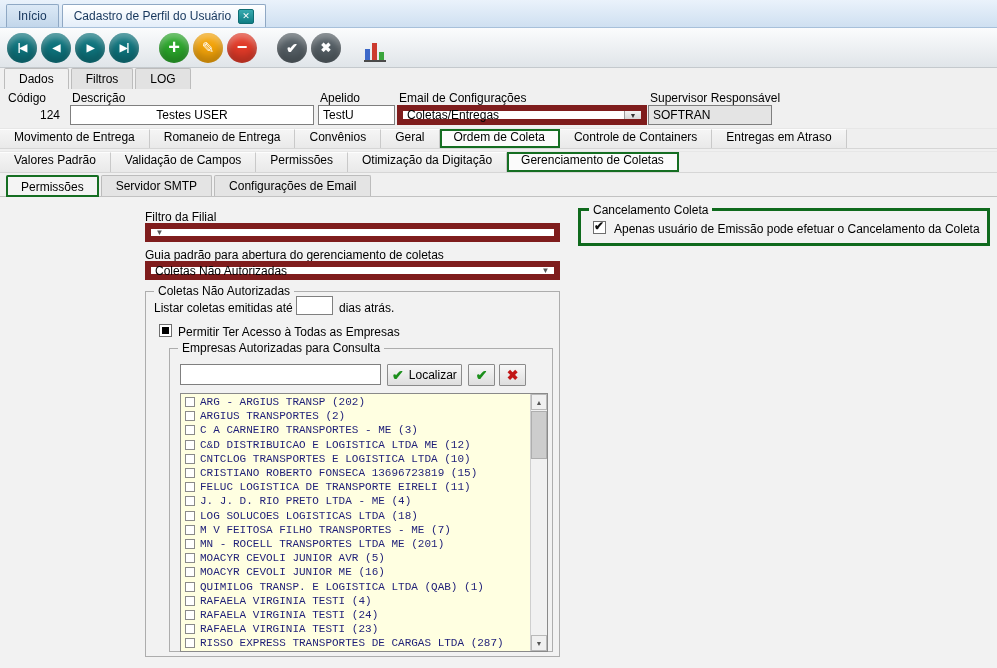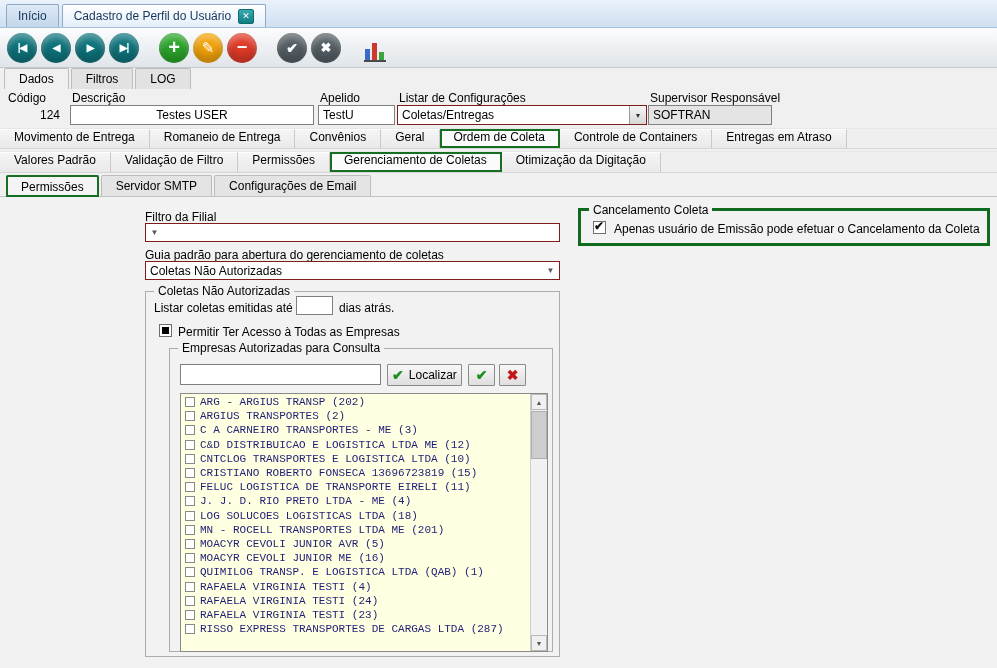--- a/index.html
+++ b/index.html
@@ -34,21 +34,21 @@
   .tabs1{position:absolute;top:68px;left:0;right:0;height:21px;display:flex;align-items:flex-end;padding-left:4px;background:#f0f0f0}
   .tab1{height:21px;padding:0 14px;display:flex;align-items:center;border:1px solid #bcbcbc;border-bottom:none;border-radius:2px 2px 0 0;background:#e2e2e2;margin-right:2px;cursor:pointer;white-space:nowrap}
   .tab1.active{background:#f0f0f0;font-weight:normal}
 
   
   .formarea{position:absolute;top:89px;left:0;right:0;height:39px;background:#f0f0f0}
   .flabel{position:absolute;white-space:nowrap}
   .finput{position:absolute;height:20px;border:1px solid #7f7f7f;background:#fff;font:12px "Liberation Sans",sans-serif;padding:0 4px}
   .finput.readonly{background:#e4e4e4}
   .codigo-val{position:absolute;left:8px;top:19px;width:52px;text-align:right}
-  .combo{position:absolute;height:20px;border:1px solid #7f1d1d;background:#fff;display:flex;align-items:center;cursor:pointer}
+  .combo{position:absolute;height:20px;border:6px solid #7f1d1d;background:#fff;display:flex;align-items:center;cursor:pointer}
   .combo .cval{flex:1;padding:0 4px;white-space:nowrap;overflow:hidden}
   .combo .carrow{width:17px;height:100%;display:flex;align-items:center;justify-content:center;font-size:7px;color:#333;background:linear-gradient(#f4f4f4,#d8d8d8);border-left:1px solid #9a9a9a}
   .combo.flat .carrow{background:#fff;border-left:none;color:#555;font-size:8px}
 
   
   .strip{position:absolute;left:0;right:0;display:flex;background:#efefef;border-top:1px solid #e7e7e7;border-bottom:1px solid #d6d6d6}
   .stab{display:flex;align-items:flex-start;padding:0 14px;border-right:1px solid #c9c9c9;border-top:1px solid #fdfdfd;background:linear-gradient(#f5f5f5,#e9e9e9);white-space:nowrap;cursor:pointer}
   .stab.active{background:#fbfbfb}
   .stab.highlighted{outline:2px solid #156e22;outline-offset:-2px}
   .strip2{top:128px;height:21px}
@@ -152,21 +152,21 @@
   <div class="formarea" data-name="record-form">
     <span class="flabel" style="left:8px;top:2px" data-name="codigo-label">Código</span>
     <span class="codigo-val" data-name="codigo-value">124</span>
 
     <span class="flabel" style="left:72px;top:2px" data-name="descricao-label">Descrição</span>
     <input class="finput" style="left: 70px; top: 16px; width: 244px; text-align: center;" data-name="descricao-input" value="Testes USER">
 
     <span class="flabel" style="left:320px;top:2px" data-name="apelido-label">Apelido</span>
     <input class="finput" style="left: 318px; top: 16px; width: 77px;" data-name="apelido-input" value="TestU">
 
-    <span class="flabel" style="left:399px;top:2px" data-name="grupo-configuracoes-label">Listar de Configurações</span>
+    <span class="flabel" style="left:399px;top:2px" data-name="grupo-configuracoes-label">Email de Configurações</span>
     <div class="combo" style="left:397px;top:16px;width:250px" data-name="grupo-configuracoes-combobox">
       <span class="cval" data-name="grupo-configuracoes-value">Coletas/Entregas</span>
       <span class="carrow" data-name="combo-arrow-icon">▼</span>
     </div>
 
     <span class="flabel" style="left:650px;top:2px" data-name="supervisor-label">Supervisor Responsável</span>
     <input class="finput readonly" style="left: 648px; top: 16px; width: 124px;" data-name="supervisor-input" value="SOFTRAN">
   </div>
 
   <div class="strip strip2" data-name="section-tab-bar">
@@ -191,30 +191,30 @@
       <div class="stab" data-name="section-tab">
         <span data-name="section-tab-label">Entregas em Atraso</span>
       </div>
   </div>
 
   <div class="strip strip3" data-name="subsection-tab-bar">
     <div class="stab" data-name="subsection-tab">
         <span data-name="subsection-tab-label">Valores Padrão</span>
       </div>
       <div class="stab" data-name="subsection-tab">
-        <span data-name="subsection-tab-label">Validação de Filtro</span>
+        <span data-name="subsection-tab-label">Validação de Campos</span>
       </div>
       <div class="stab" data-name="subsection-tab">
         <span data-name="subsection-tab-label">Permissões</span>
       </div>
+      <div class="stab" data-name="subsection-tab">
+        <span data-name="subsection-tab-label">Otimização da Digitação</span>
+      </div>
       <div class="stab active highlighted" data-name="subsection-tab">
         <span data-name="subsection-tab-label">Gerenciamento de Coletas</span>
-      </div>
-      <div class="stab" data-name="subsection-tab">
-        <span data-name="subsection-tab-label">Otimização da Digitação</span>
       </div>
   </div>
 
   <div class="tabs4" data-name="inner-tab-bar">
     <div class="tab4 active highlighted" data-name="inner-tab">
         <span data-name="inner-tab-label">Permissões</span>
       </div>
       <div class="tab4" data-name="inner-tab">
         <span data-name="inner-tab-label">Servidor SMTP</span>
       </div>
@@ -295,20 +295,24 @@
               <div class="lrow" data-name="empresa-row">
                 <span class="lcb" data-name="empresa-checkbox"></span>
                 <span data-name="empresa-name">J. J. D. RIO PRETO LTDA - ME (4)</span>
               </div>
               <div class="lrow" data-name="empresa-row">
                 <span class="lcb" data-name="empresa-checkbox"></span>
                 <span data-name="empresa-name">LOG SOLUCOES LOGISTICAS LTDA (18)</span>
               </div>
               <div class="lrow" data-name="empresa-row">
                 <span class="lcb" data-name="empresa-checkbox"></span>
+                <span data-name="empresa-name">M V FEITOSA FILHO TRANSPORTES - ME (7)</span>
+              </div>
+              <div class="lrow" data-name="empresa-row">
+                <span class="lcb" data-name="empresa-checkbox"></span>
                 <span data-name="empresa-name">MN - ROCELL TRANSPORTES LTDA ME (201)</span>
               </div>
               <div class="lrow" data-name="empresa-row">
                 <span class="lcb" data-name="empresa-checkbox"></span>
                 <span data-name="empresa-name">MOACYR CEVOLI JUNIOR AVR (5)</span>
               </div>
               <div class="lrow" data-name="empresa-row">
                 <span class="lcb" data-name="empresa-checkbox"></span>
                 <span data-name="empresa-name">MOACYR CEVOLI JUNIOR ME (16)</span>
               </div>

